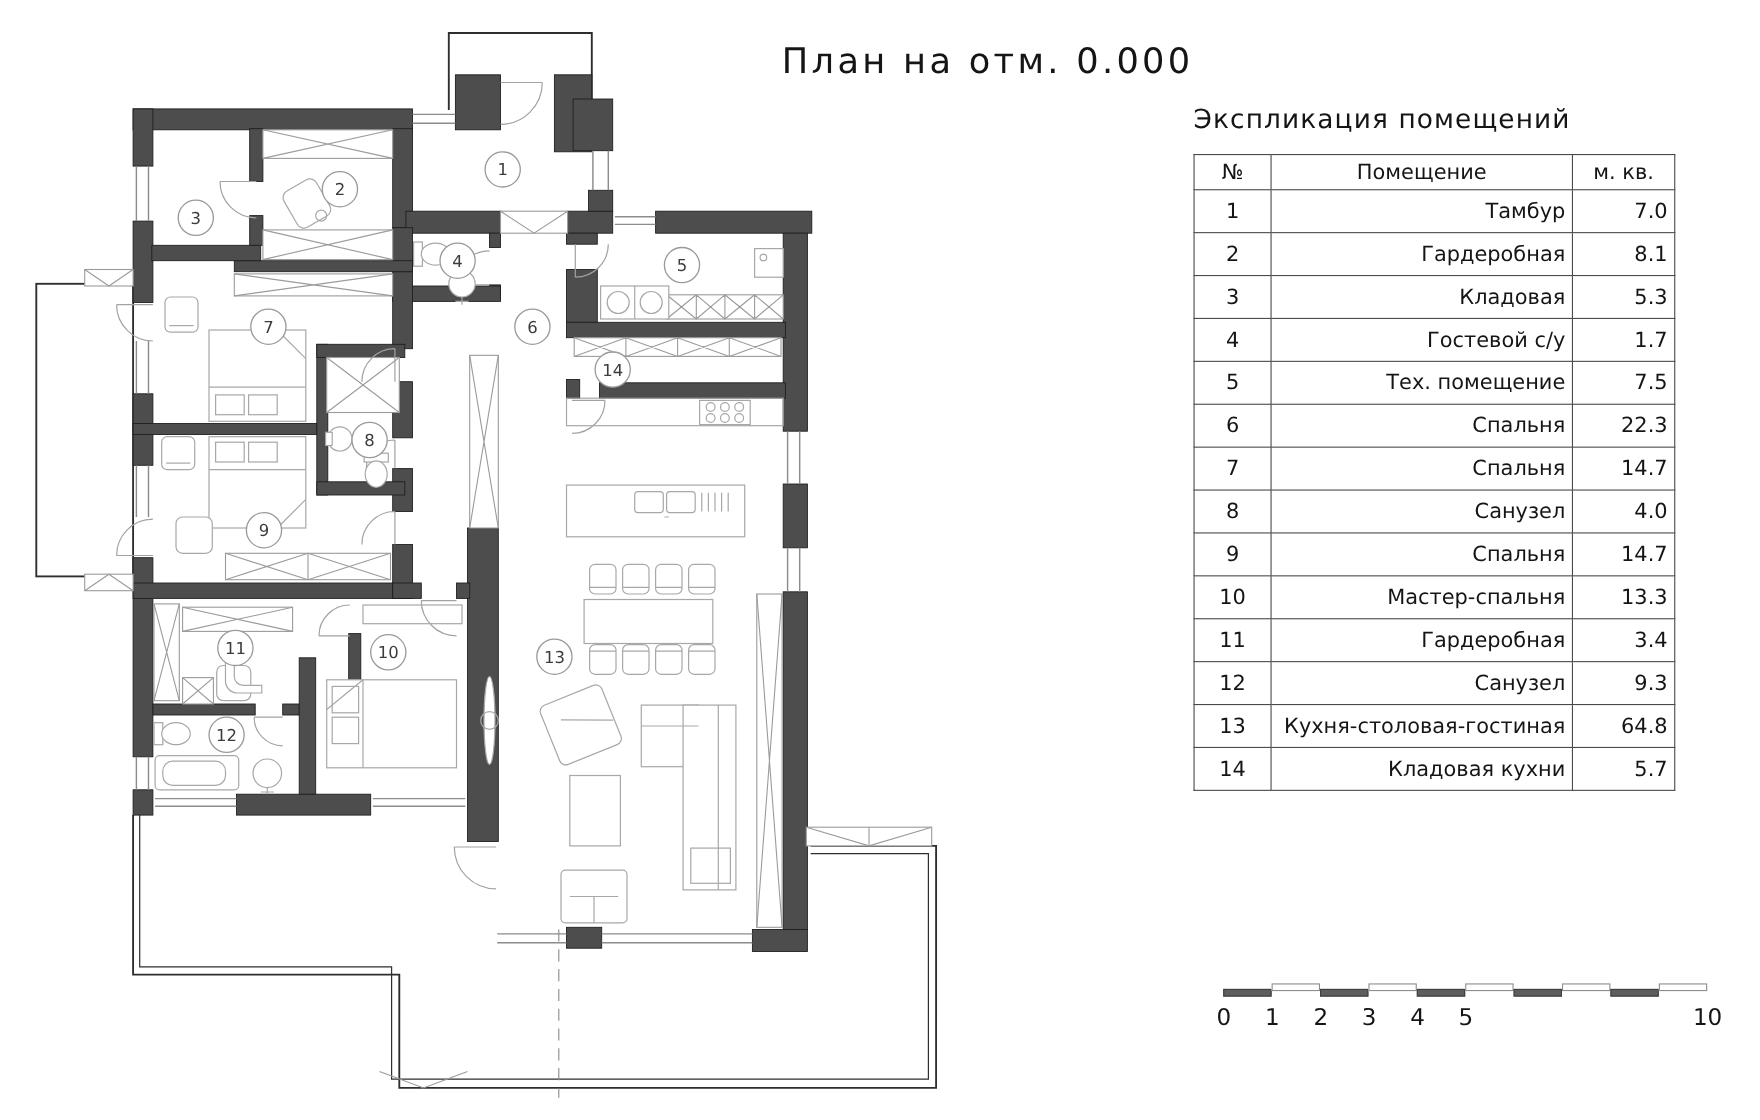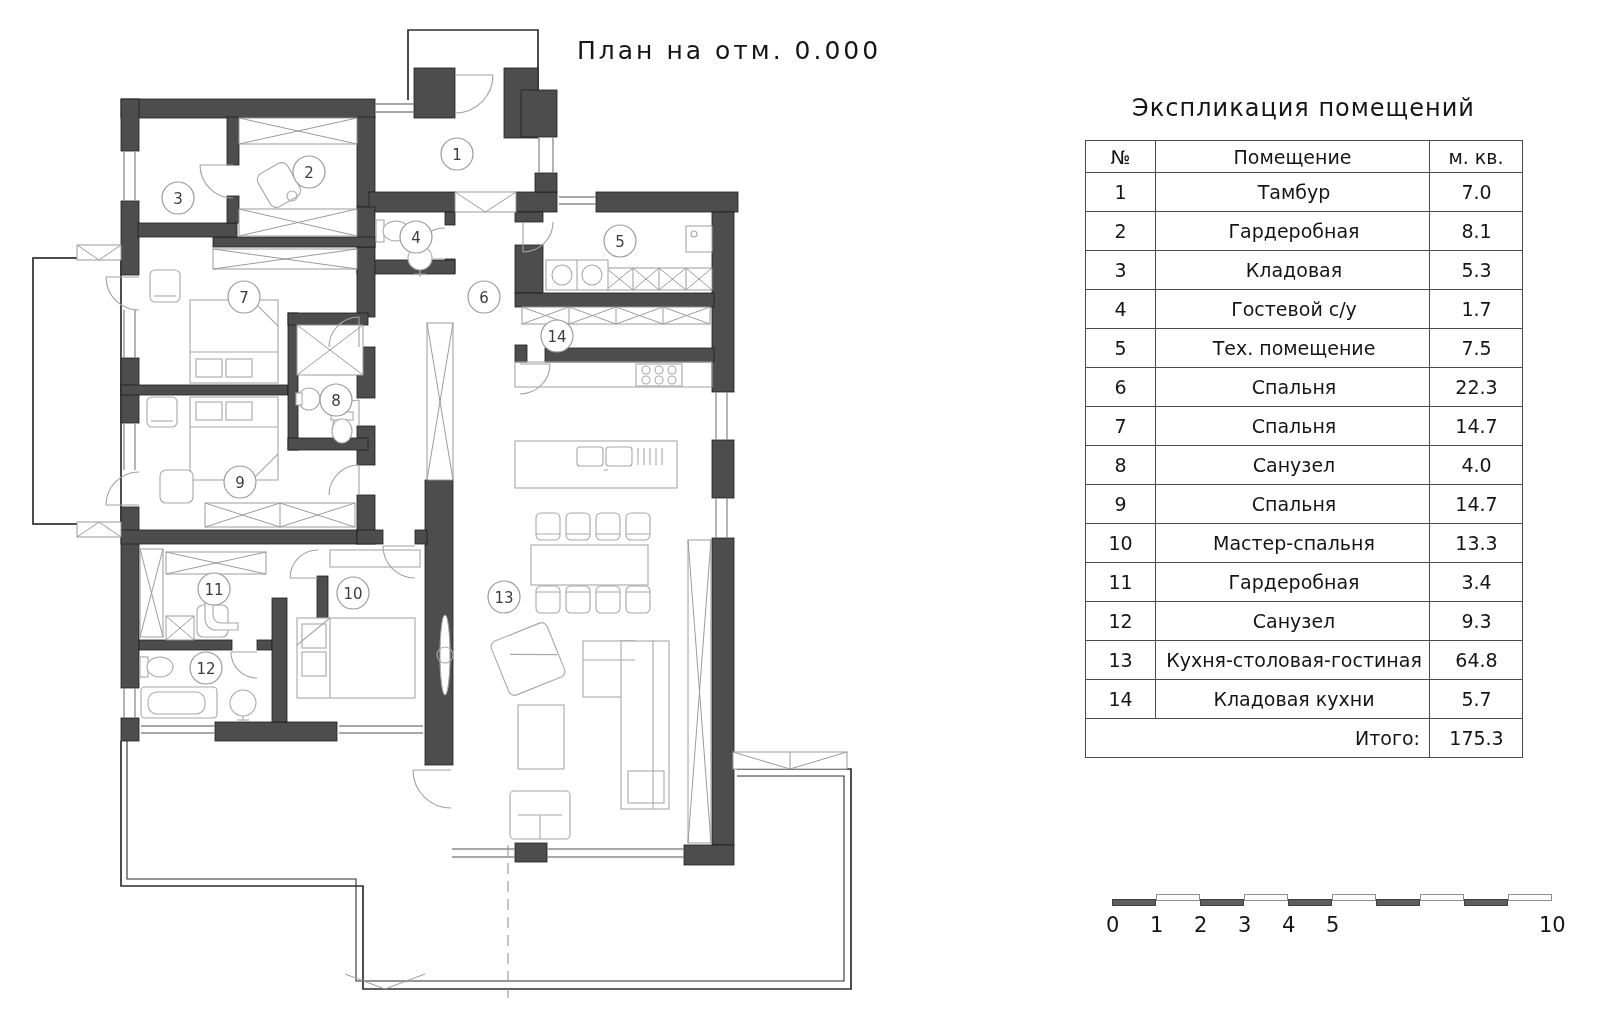--- a/index.html
+++ b/index.html
@@ -1,30 +1,30 @@
 <!DOCTYPE html>
 <html><head>
 <meta charset="utf-8">
 <style>
   html,body{margin:0;padding:0;background:#fff;}
   body{width:1600px;height:1018px;position:relative;overflow:hidden;
        font-family:"DejaVu Sans","Liberation Sans",sans-serif;color:#111;}
-  .main-title{position:absolute;left:577px;top:36px;width:490px;text-align:left;
-       font-size:25px;letter-spacing:3px;white-space:nowrap;color:#151515;}
-  .sched-title{position:absolute;left:1085px;top:94px;width:437px;text-align:center;
+  .main-title{position:absolute;left:595px;top:36px;width:490px;text-align:right;
+       font-size:32px;letter-spacing:3px;white-space:nowrap;color:#151515;}
+  .sched-title{position:absolute;left:1085px;top:94px;width:437px;text-align:left;
        font-size:24px;letter-spacing:1px;color:#151515;}
   table.sched{position:absolute;left:1085px;top:140px;width:437px;border-collapse:collapse;
        table-layout:fixed;}
   .sched th,.sched td{border:1px solid #4a4a4a;font-weight:normal;font-size:19px;
        padding:0 6px;box-sizing:border-box;color:#151515;white-space:nowrap;overflow:hidden;}
   .sched th{height:32px;text-align:center;}
   .sched td{height:39px;}
   .sched td.c-num{text-align:center;}
-  .sched td.c-name{text-align:center;padding-left:9px;}
-  .sched td.c-area{text-align:center;padding-left:7px;}
+  .sched td.c-name{text-align:right;padding-left:9px;}
+  .sched td.c-area{text-align:right;padding-left:7px;}
   .sched td.total-label{text-align:right;padding-right:9px;}
   #scalebar{position:absolute;left:1112px;top:894px;width:442px;height:52px;}
   #scalebar .seg{position:absolute;width:44px;height:7px;box-sizing:border-box;}
   #scalebar .seg.dark{background:#5e5e5e;border:1px solid #3f3f3f;top:5px;}
   #scalebar .seg.light{background:#fff;border:1px solid #8d8d8d;top:0;}
   #scalebar .slabel{position:absolute;top:19px;font-size:21px;color:#151515;}
   svg{position:absolute;left:0;top:0;}
   .wall{fill:#4d4d4d;stroke:#1e1e1e;stroke-width:0.8;}
   .thin{fill:none;stroke:#2e2e2e;stroke-width:1.7;}
   .thin2{fill:none;stroke:#2e2e2e;stroke-width:1.1;}
@@ -118,24 +118,20 @@
       </tr>
       <tr>
         <td class="c-num">13</td>
         <td class="c-name">Кухня-столовая-гостиная</td>
         <td class="c-area">64.8</td>
       </tr>
       <tr>
         <td class="c-num">14</td>
         <td class="c-name">Кладовая кухни</td>
         <td class="c-area">5.7</td>
-      </tr>
-      <tr>
-        <td colspan="2" class="total-label">Итого:</td>
-        <td class="c-area">175.3</td>
       </tr>
     </tbody>
 </table>
 
 <div id="scalebar">
     <div class="seg dark" style="left: 0px;"></div>
     <div class="seg light" style="left: 44px;"></div>
     <div class="seg dark" style="left: 88px;"></div>
     <div class="seg light" style="left: 132px;"></div>
     <div class="seg dark" style="left: 176px;"></div>

